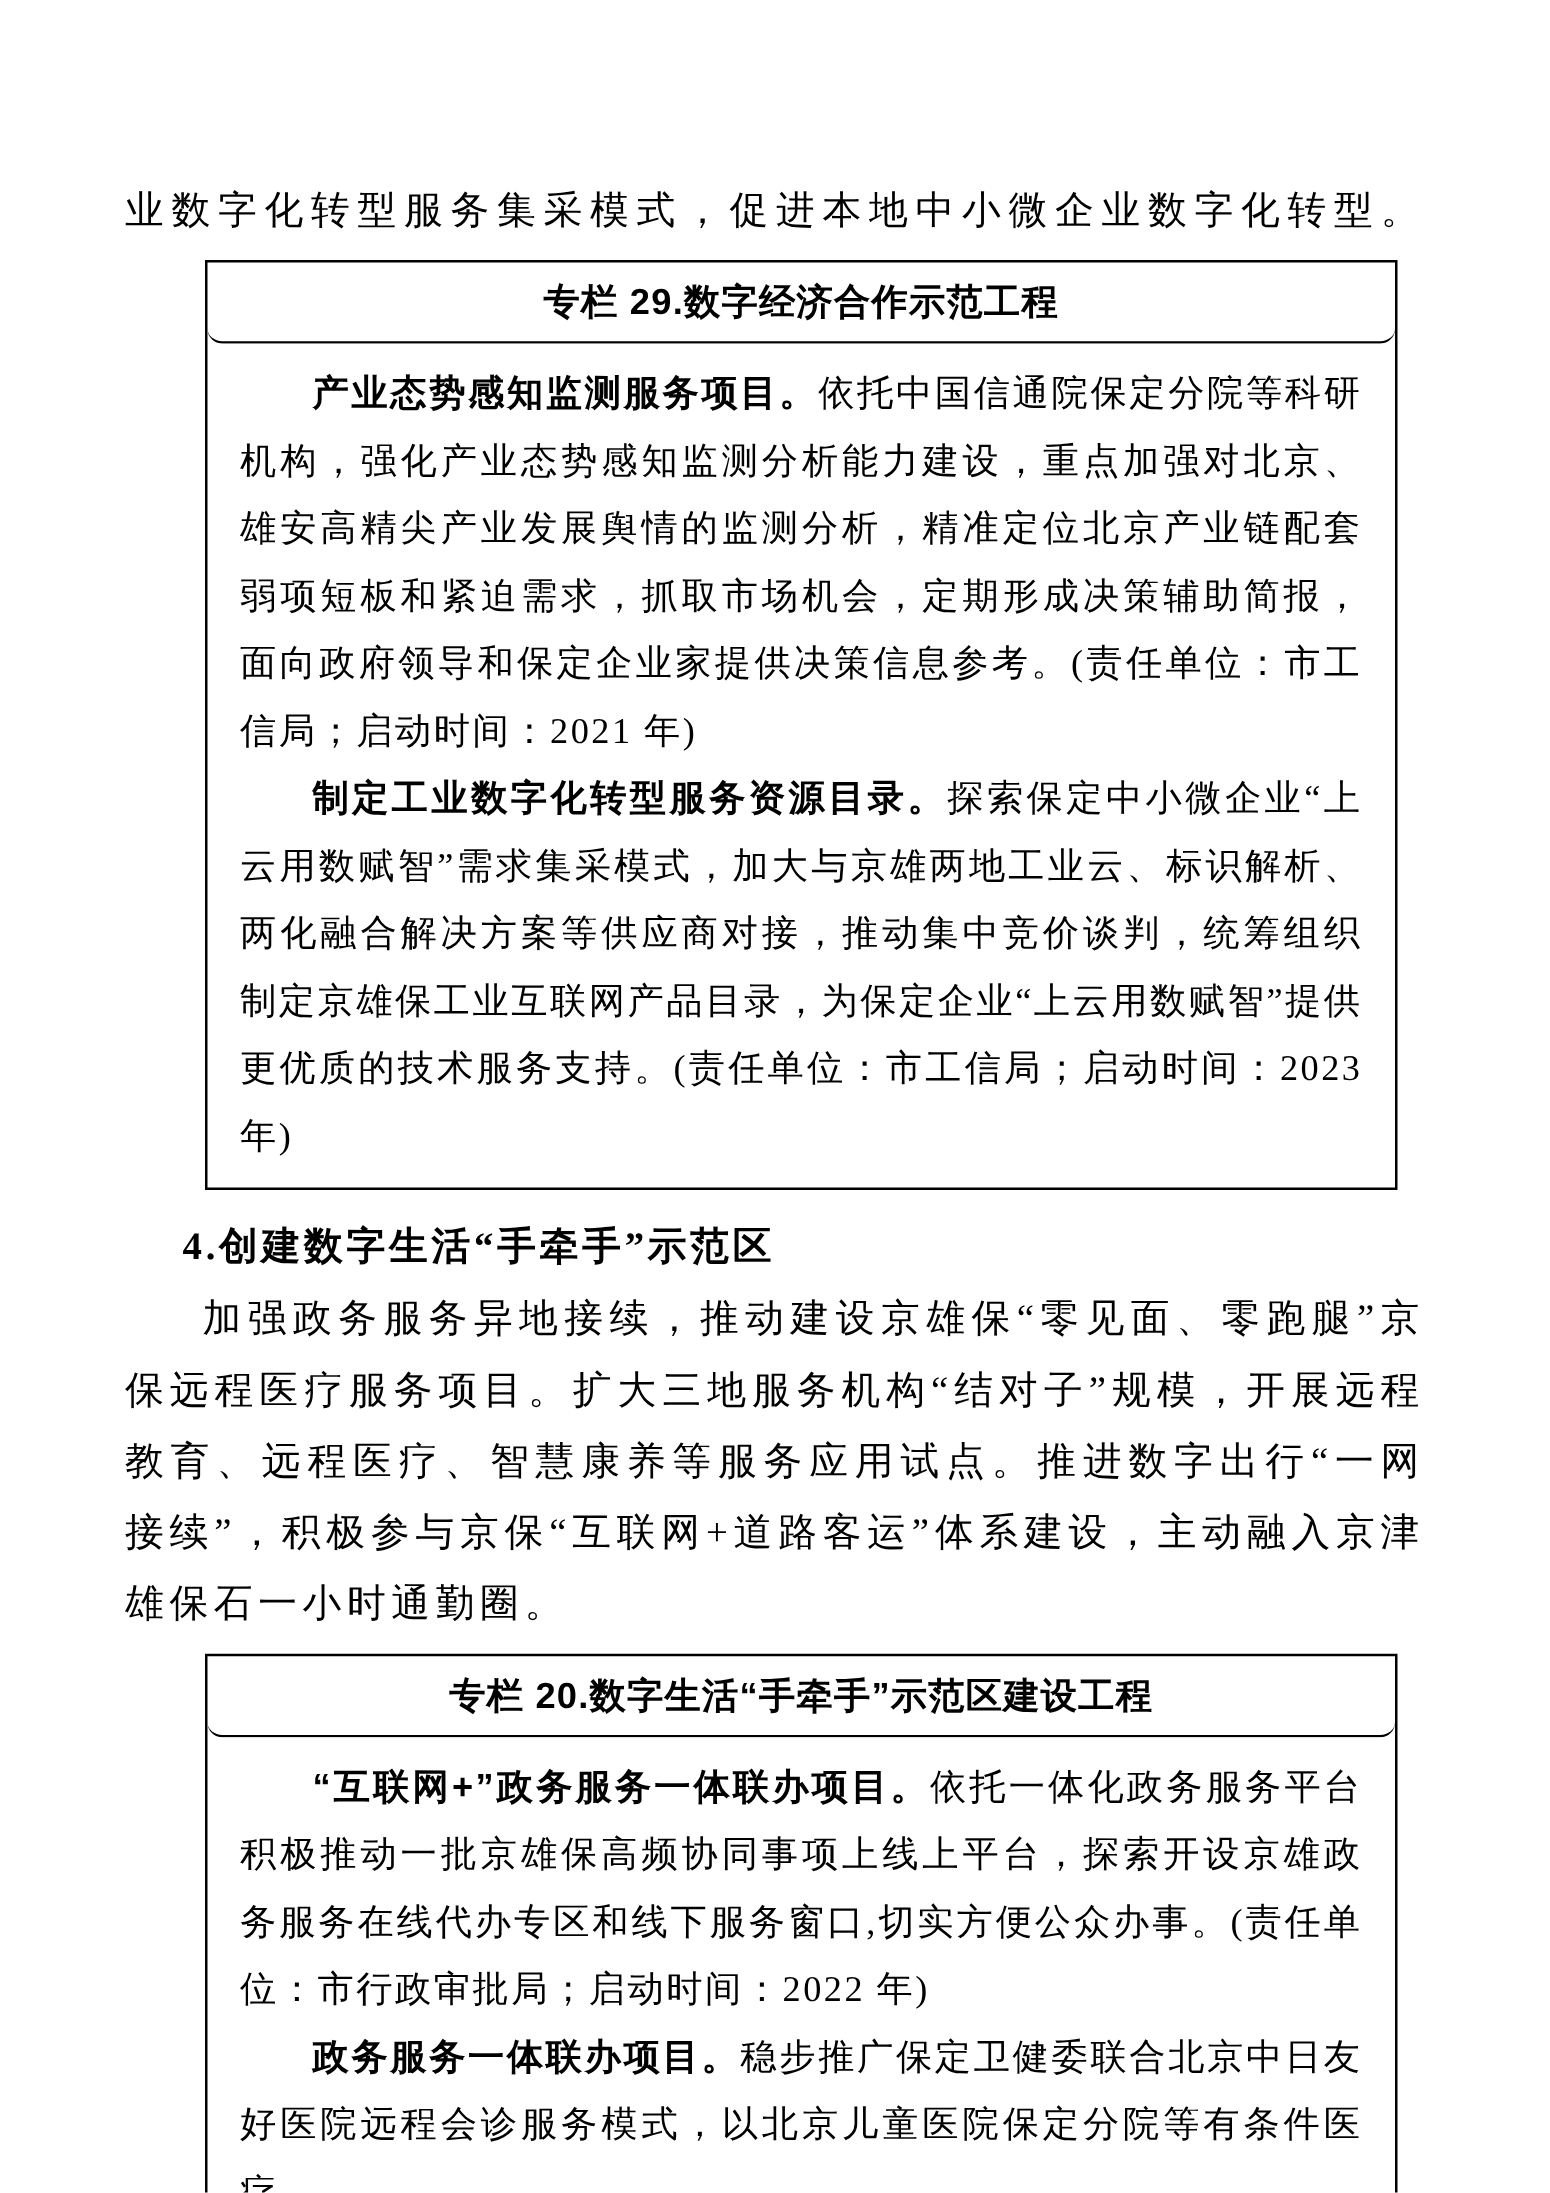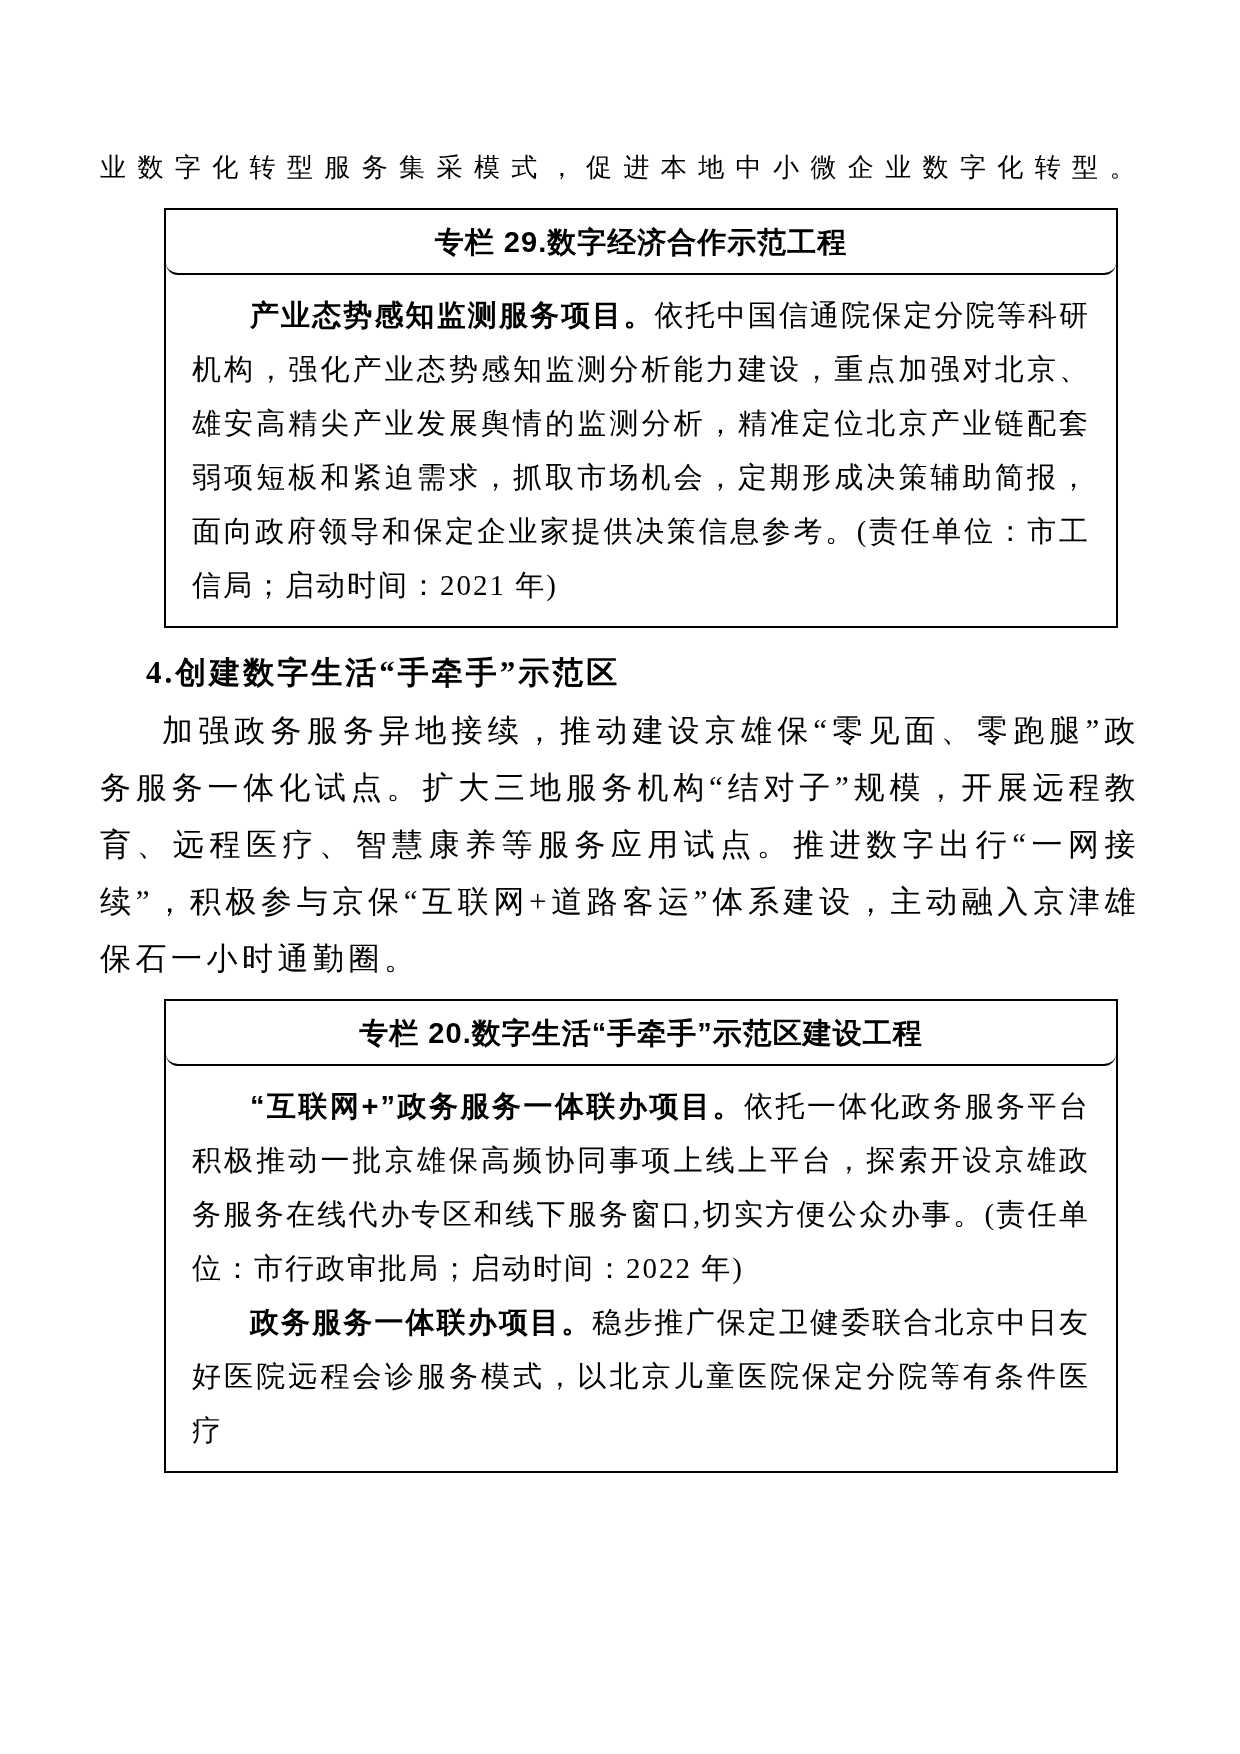--- a/index.html
+++ b/index.html
@@ -12,21 +12,21 @@
     color: #000;
     font-family: "Liberation Serif", "DejaVu Serif", serif;
   }
   .page {
     width: 100%;
     height: 100%;
     padding: 140px 100px 0 100px;
   }
   
   .intro-line {
-    font-size: 26px;
+    font-size: 31px;
     line-height: 56px;
     letter-spacing: 4.5px;
     text-align: justify;
     text-align-last: justify;
   }
   
   .callout-box {
     margin: 12px 22px 0 64px;
     border: 2px solid #000;
   }
@@ -77,26 +77,27 @@
 <body>
 
 <div class="page">
 
   <p class="intro-line">业数字化转型服务集采模式，促进本地中小微企业数字化转型。</p>
 
   <section class="callout-box">
     <div class="box-title">专栏 29.数字经济合作示范工程</div>
     <div class="box-content">
       <p class="box-para"><b class="lead">产业态势感知监测服务项目。</b><span>依托中国信通院保定分院等科研机构，强化产业态势感知监测分析能力建设，重点加强对北京、雄安高精尖产业发展舆情的监测分析，精准定位北京产业链配套弱项短板和紧迫需求，抓取市场机会，定期形成决策辅助简报，面向政府领导和保定企业家提供决策信息参考。(责任单位：市工信局；启动时间：2021 年)</span></p>
+      <p class="box-para"><b class="lead">制定工业数字化转型服务资源目录。</b><span>探索保定中小微企业“上云用数赋智”需求集采模式，加大与京雄两地工业云、标识解析、两化融合解决方案等供应商对接，推动集中竞价谈判，统筹组织制定京雄保工业互联网产品目录，为保定企业“上云用数赋智”提供更优质的技术服务支持。(责任单位：市工信局；启动时间：2023 年)</span></p>
     </div>
   </section>
 
   <h3 class="section-heading">4.创建数字生活“手牵手”示范区</h3>
 
-  <p class="body-para">加强政务服务异地接续，推动建设京雄保“零见面、零跑腿”政务服务一体化试点。扩大三地服务机构“结对子”规模，开展远程教育、远程医疗、智慧康养等服务应用试点。推进数字出行“一网接续”，积极参与京保“互联网+道路客运”体系建设，主动融入京津雄保石一小时通勤圈。</p>
+  <p class="body-para">加强政务服务异地接续，推动建设京雄保“零见面、零跑腿”京保远程医疗服务项目。扩大三地服务机构“结对子”规模，开展远程教育、远程医疗、智慧康养等服务应用试点。推进数字出行“一网接续”，积极参与京保“互联网+道路客运”体系建设，主动融入京津雄保石一小时通勤圈。</p>
 
   <section class="callout-box">
     <div class="box-title">专栏 20.数字生活“手牵手”示范区建设工程</div>
     <div class="box-content">
       <p class="box-para"><b class="lead">“互联网+”政务服务一体联办项目。</b><span>依托一体化政务服务平台积极推动一批京雄保高频协同事项上线上平台，探索开设京雄政务服务在线代办专区和线下服务窗口,切实方便公众办事。(责任单位：市行政审批局；启动时间：2022 年)</span></p>
       <p class="box-para"><b class="lead">政务服务一体联办项目。</b><span>稳步推广保定卫健委联合北京中日友好医院远程会诊服务模式，以北京儿童医院保定分院等有条件医疗</span></p>
     </div>
   </section>
 
 </div>

